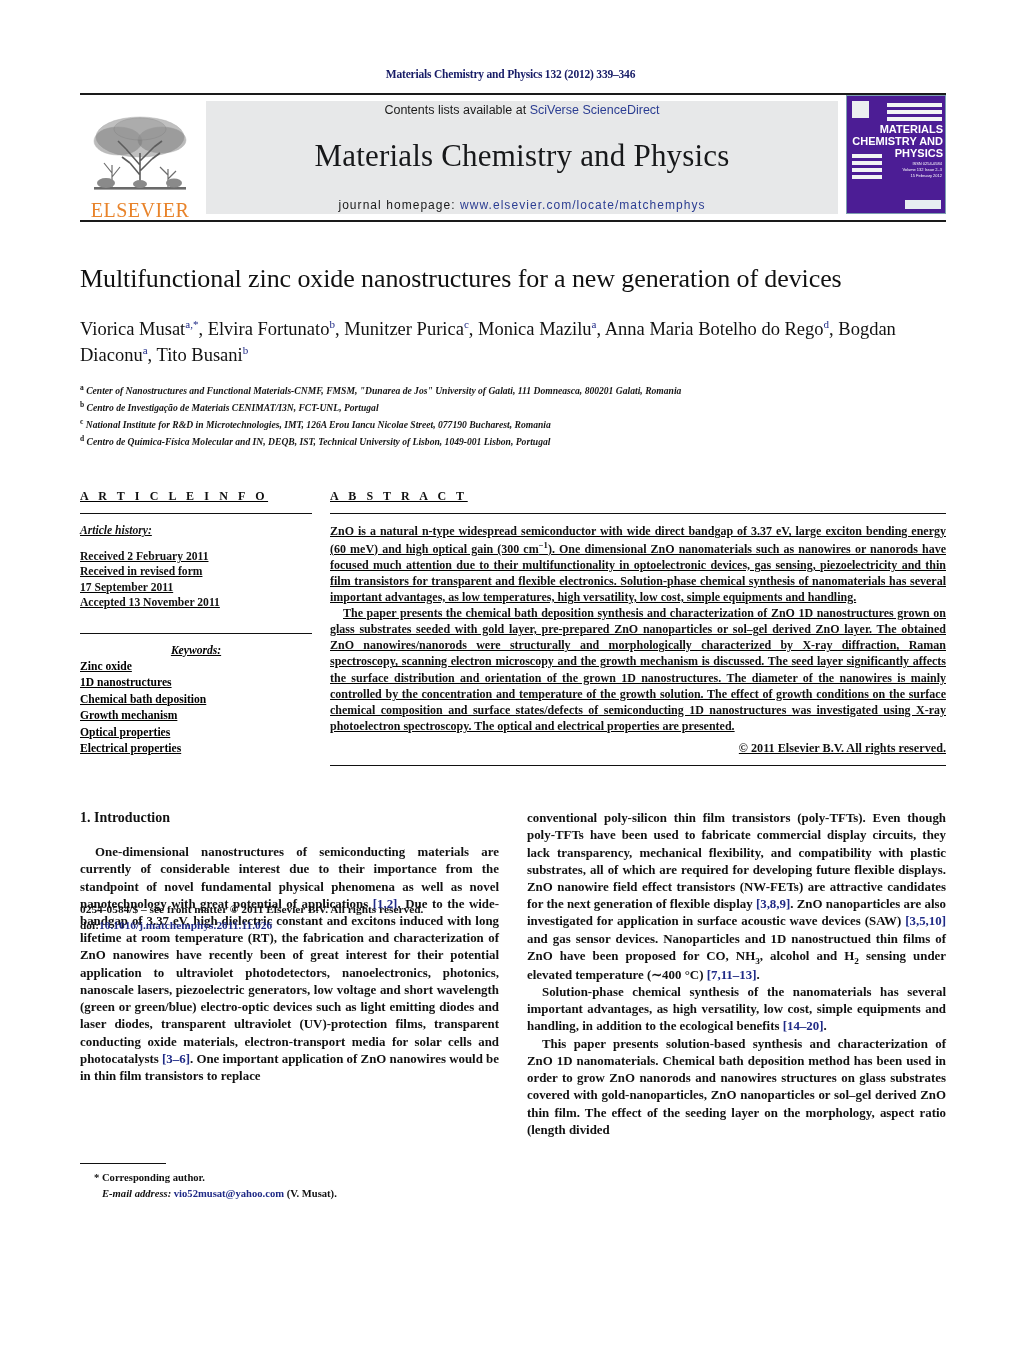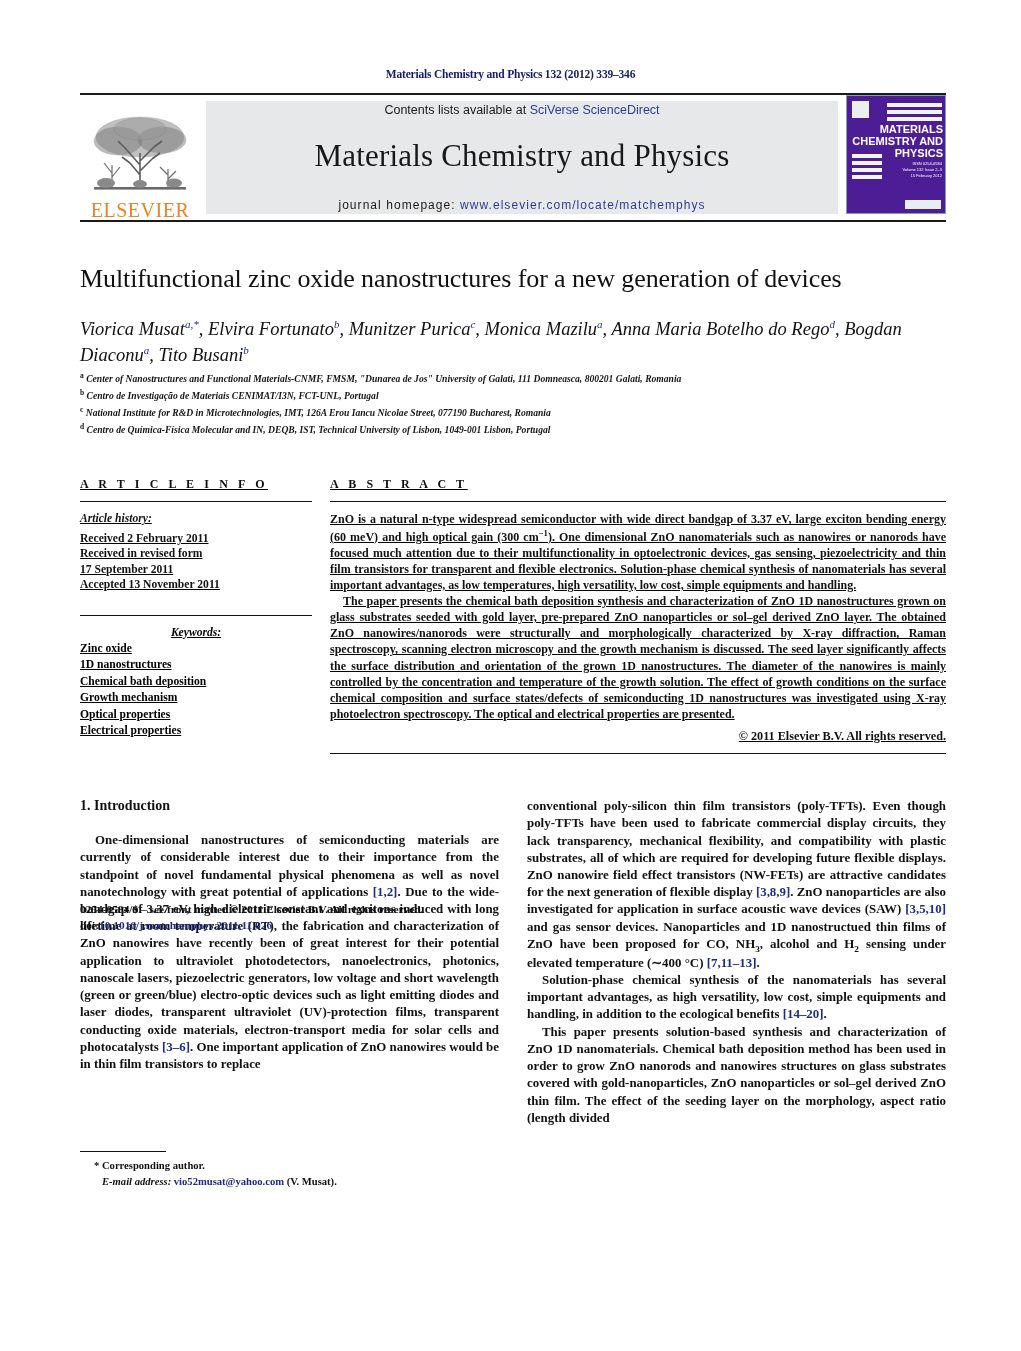--- a/index.html
+++ b/index.html
@@ -127,22 +127,21 @@
     line-height:1.15;
     margin:0 0 22px 0;
     color:#111;
     letter-spacing:-0.1px;
   }
   .authors{
     font-family:"Liberation Serif", serif;
     font-size:18.5px;
     line-height:1.42;
     color:#111;
-    margin-bottom:2px;
-    font-style:italic;
+    margin-bottom:14px;
   }
   .authors sup{font-size:11px;color:#1f2a86;vertical-align:super;}
   .affils{font-size:9.6px;line-height:1.52;color:#151515;font-style:italic;font-weight:bold;}
   .affils div{white-space:nowrap;}
   .affils sup{font-style:normal;font-size:7.5px;vertical-align:super;}
   
   .infoabs{
     margin:40px 75px 0 80px;
     display:flex;
     gap:18px;
@@ -154,21 +153,21 @@
     font-family:"Liberation Serif", serif;
     font-weight:bold;
     font-size:12px;
     letter-spacing:3.6px;
     color:#111;
     margin-bottom:9px;
   }
   .hr-thin{border-top:1.1px solid #111;margin:0 0 9px 0;}
   .meta{font-size:11.6px;line-height:1.33;color:#121212;font-weight:bold;}
   .meta .lab{font-style:italic;}
-  .meta .blk{margin-bottom:4px;}
+  .meta .blk{margin-bottom:10px;}
   .kw{margin-top:9px;}
   .kw .item{font-size:11.6px;line-height:1.42;font-weight:bold;}
   .abstract p{
     margin:0;
     font-size:12px;
     line-height:1.345;
     text-align:justify;
     font-weight:bold;
     color:#111;
     hyphens:none;

